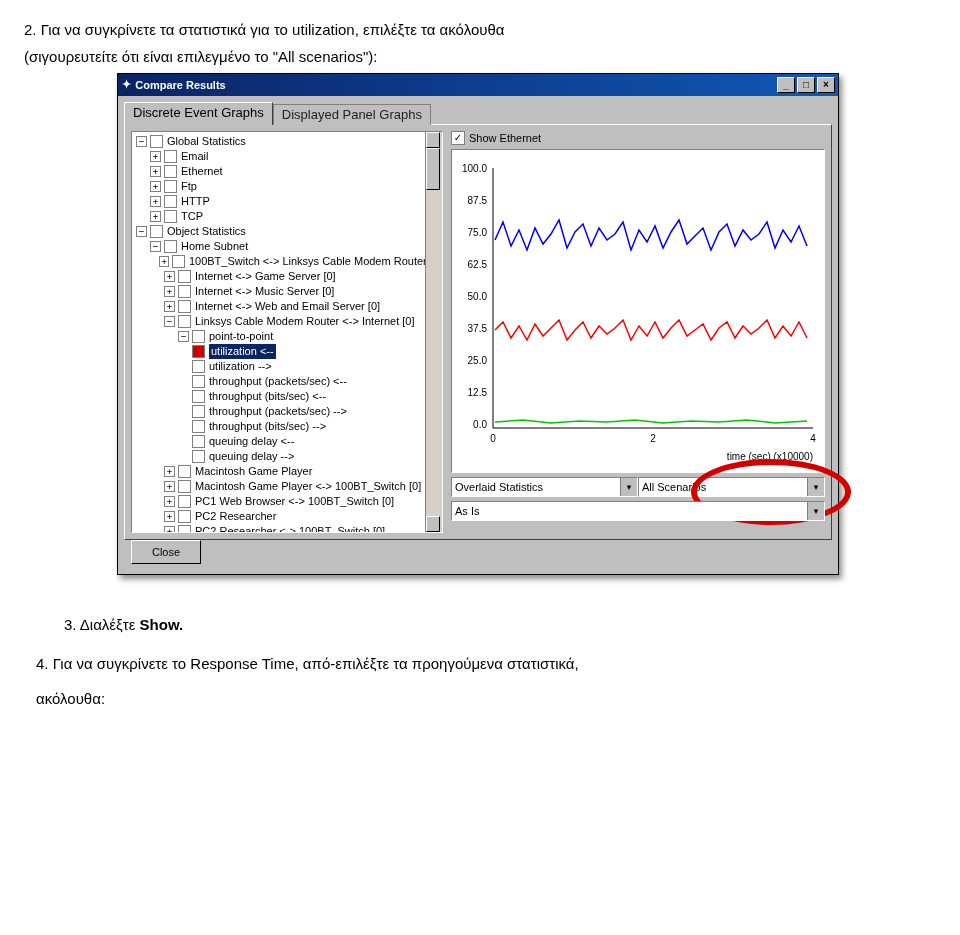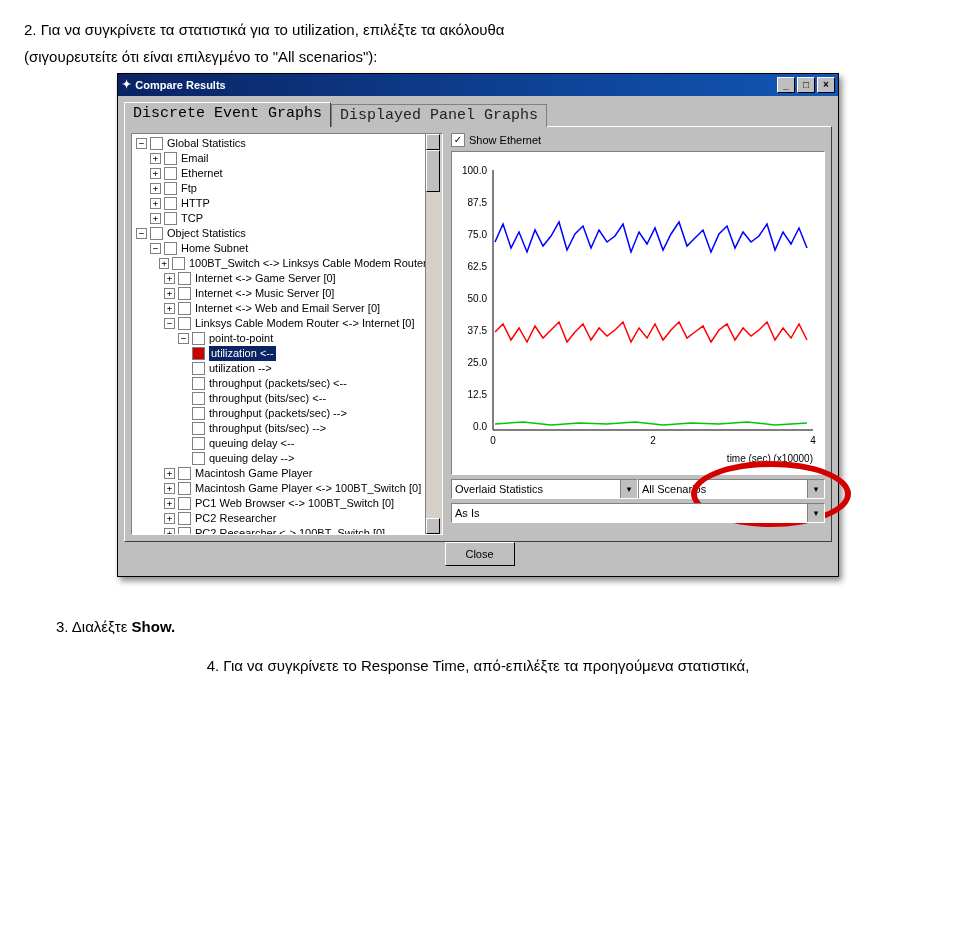--- a/index.html
+++ b/index.html
@@ -45,22 +45,21 @@
     border-top-color:#fff;border-left-color:#fff;
     margin-left:2px;
     display:flex;align-items:center;justify-content:center;
     color:#000;font-size:10px;line-height:1;
   }
   .client{
     padding:6px;
   }
   .tabs{
     display:flex;
-    font-size:15px;
-    font-family:Liberation Mono, monospace;
+    font-size:13px;
   }
   .tab{
     background:#bfbfbf;
     border:1px solid #888;
     border-bottom:none;
     padding:2px 8px 3px;
     margin-right:0;
     position:relative;
   }
   .tab.active{
@@ -145,24 +144,24 @@
   }
 
   .bottom{
     padding:6px 4px 4px;
     display:flex;align-items:center;font-size:11px;
   }
   .bottom .gap{flex:1;}
   .btn{
     width:68px;height:22px;background:#bfbfbf;border:1px solid #000;border-top-color:#fff;border-left-color:#fff;margin-left:3px;display:flex;align-items:center;justify-content:center;font-size:11px;
   }
-  .close-row{display:flex;justify-content:center;padding:0 4px 4px;}
+  .close-row{display:flex;justify-content:flex-start;padding:0 4px 4px;}
 
   .doc-text2{line-height:1.55;}
-  .doc-text2 p{margin:4px;}
+  .doc-text2 p{margin:12px;}
 </style>
 </head>
 <body>
 
 <div class="page">
 
   <div class="doc-text">
     <p><span>2. Για να συγκρίνετε τα στατιστικά για το utilization, επιλέξτε τα ακόλουθα</span></p>
     <p><span>(σιγουρευτείτε ότι είναι επιλεγμένο το "All scenarios"):</span></p>
   </div>
@@ -445,18 +444,19 @@
             <span>Close</span>
           </div>
       </div>
     </div>
   </div>
 
   <div class="doc-text2">
     <p style="margin-bottom:16px; padding-left:28px;">
       <span>3. Διαλέξτε </span><span class="bold">Show.</span>
     </p>
-    <p style="padding-left:28px; text-indent:-28px;text-align:center;">
+    <p style="padding-left:28px; text-indent:-28px;">
       <span>4. Για να συγκρίνετε το Response Time, από-επιλέξτε τα προηγούμενα στατιστικά,</span>
     </p>
+    <p><span>ακόλουθα:</span></p>
   </div>
 
 </div>
 
 </body></html>

